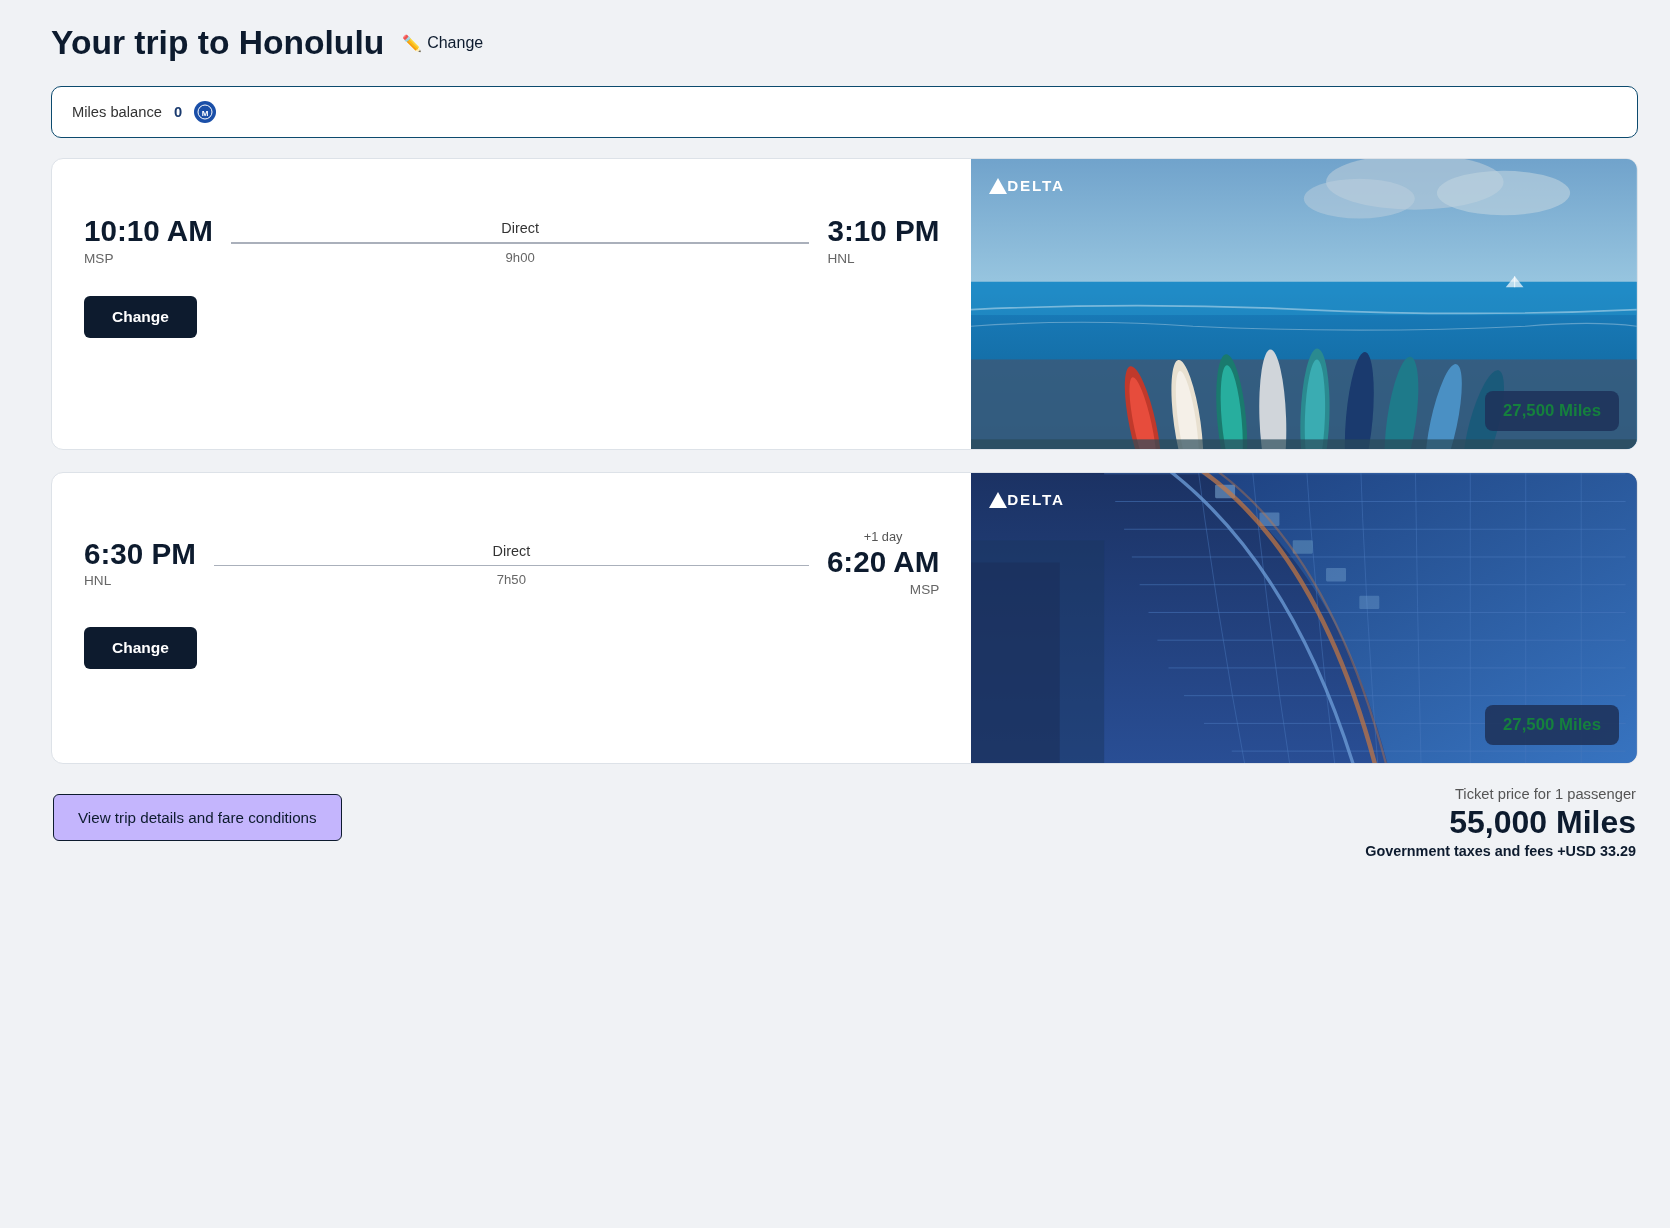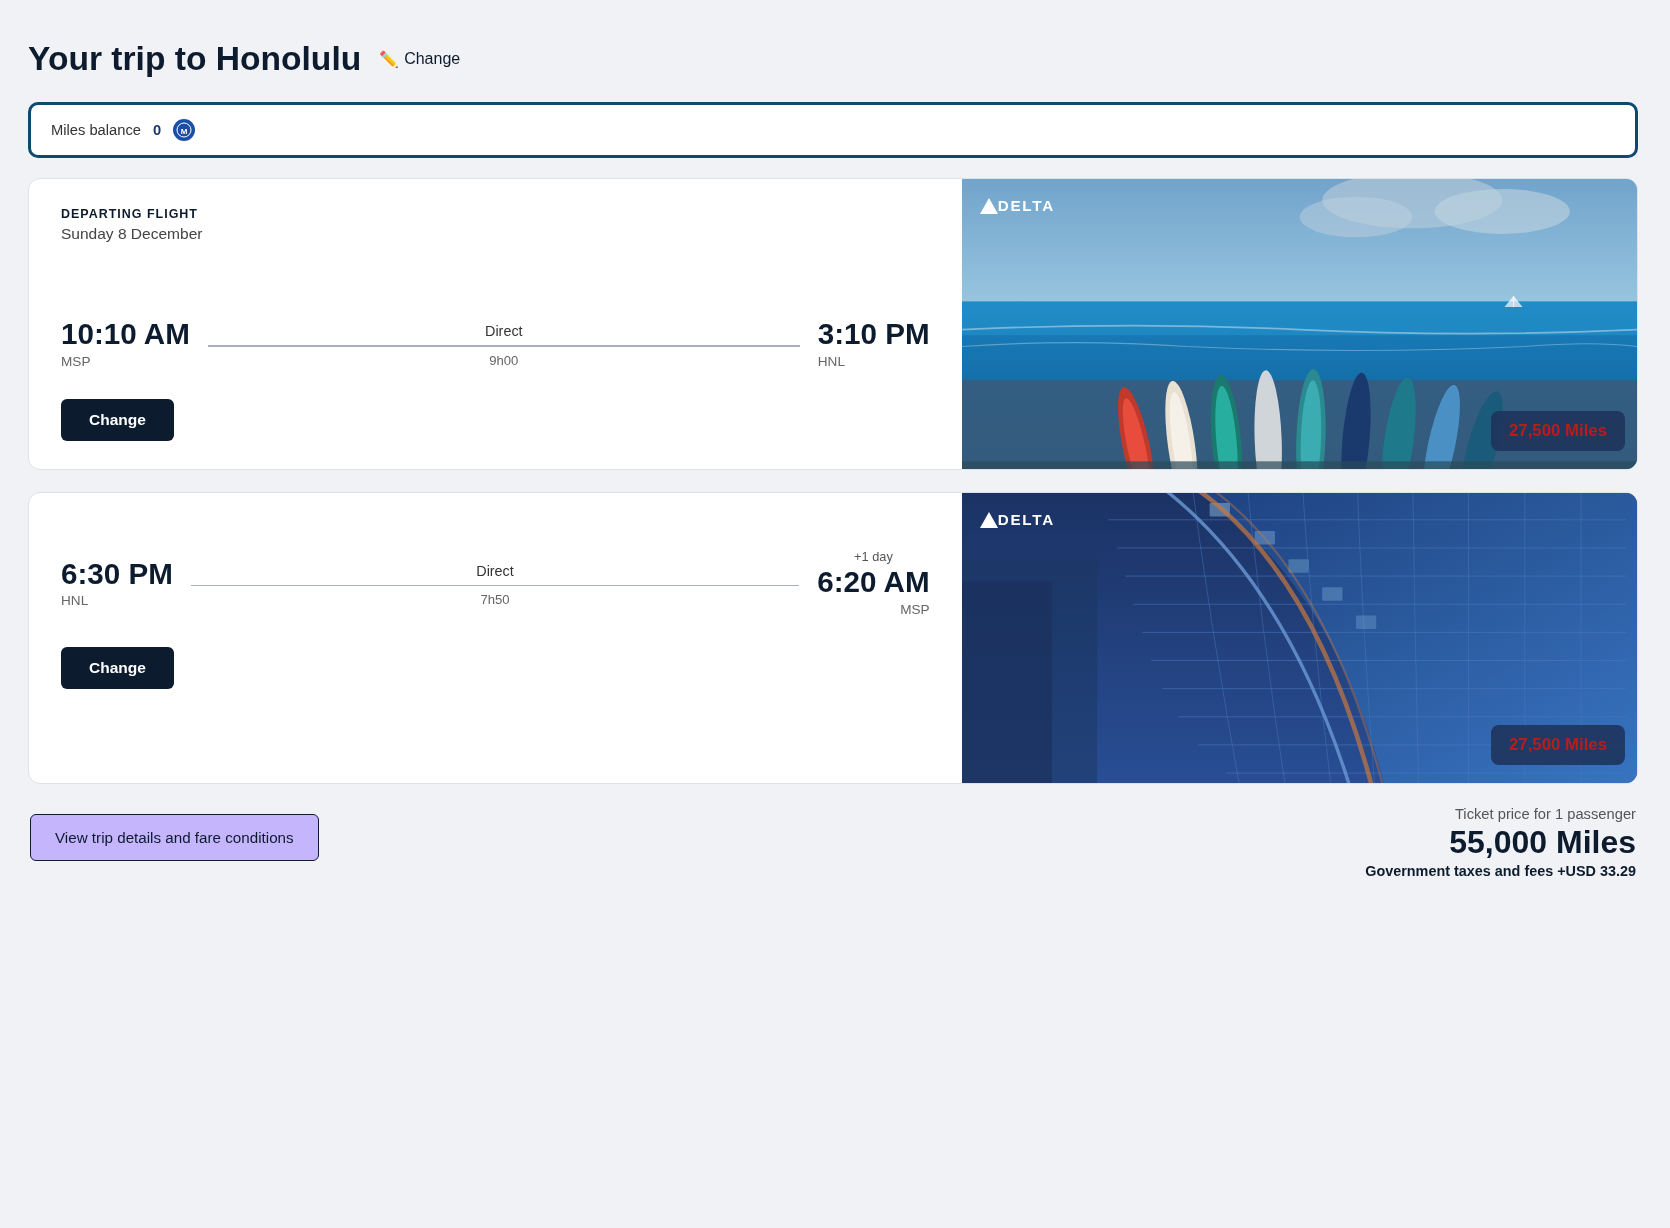--- a/index.html
+++ b/index.html
@@ -4,23 +4,23 @@
   <style>
     * { box-sizing: border-box; margin: 0; padding: 0; }
     body {
       font-family: -apple-system, BlinkMacSystemFont, 'Segoe UI', Arial, sans-serif;
       background: #f0f2f5;
       min-height: 1228px;
       padding: 0;
     }
     .page-container {
       max-width: 1670px;
-      margin: 16px auto;
+      margin: 0 auto;
       background: #f0f2f5;
-      padding: 24px 32px 40px 28px;
+      padding: 24px 32px 40px 51px;
     }
     .page-header {
       display: flex;
       align-items: center;
       gap: 12px;
       margin-bottom: 24px;
     }
     .page-title {
       font-size: 2.1rem;
       font-weight: 800;
@@ -35,21 +35,21 @@
       font-weight: 500;
       cursor: pointer;
       text-decoration: none;
       margin-left: 6px;
     }
     .pencil-icon {
       font-size: 1rem;
     }
     .miles-balance-bar {
       background: #fff;
-      border: 3px solid #0c4a6e;
+      border: 1px solid #0c4a6e;
       border-radius: 10px;
       padding: 14px 20px;
       margin-bottom: 20px;
       display: flex;
       align-items: center;
       gap: 10px;
     }
     .miles-balance-label {
       font-size: 0.92rem;
       color: #333;
@@ -186,23 +186,23 @@
     .delta-triangle {
       width: 0;
       height: 0;
       border-left: 9px solid transparent;
       border-right: 9px solid transparent;
       border-bottom: 16px solid #fff;
     }
     .miles-badge {
       position: absolute;
       bottom: 18px;
-      right: 12px;
+      right: 18px;
       background: rgba(30, 50, 90, 0.88);
-      color: #b91c1c;
+      color: #15803d;
       font-size: 1.05rem;
       font-weight: 700;
       border-radius: 8px;
       padding: 10px 18px;
     }
     
     .bottom-section {
       display: flex;
       align-items: flex-start;
       justify-content: space-between;
@@ -274,24 +274,20 @@
     <span class="miles-icon">
       <svg width="16" height="16" viewBox="0 0 16 16">
         <circle cx="8" cy="8" r="7" fill="#1a4fa8" stroke="#fff" stroke-width="1"></circle>
         <text x="8" y="12" text-anchor="middle" fill="#fff" font-size="8" font-weight="bold">M</text>
       </svg>
     </span>
   </div>
 
   <div class="flight-card">
     <div class="flight-info">
-      <div>
-        <div class="flight-type-label">DEPARTING FLIGHT</div>
-        <div class="flight-date">Sunday 8 December</div>
-      </div>
       <div>
         <div class="flight-route">
           <div class="flight-time-block">
             <span class="flight-time">10:10 AM</span>
             <span class="flight-airport">MSP</span>
           </div>
           <div class="flight-middle">
             <span class="flight-direct-label">Direct</span>
             <div class="flight-line"></div>
             <span class="flight-duration">9h00</span>

